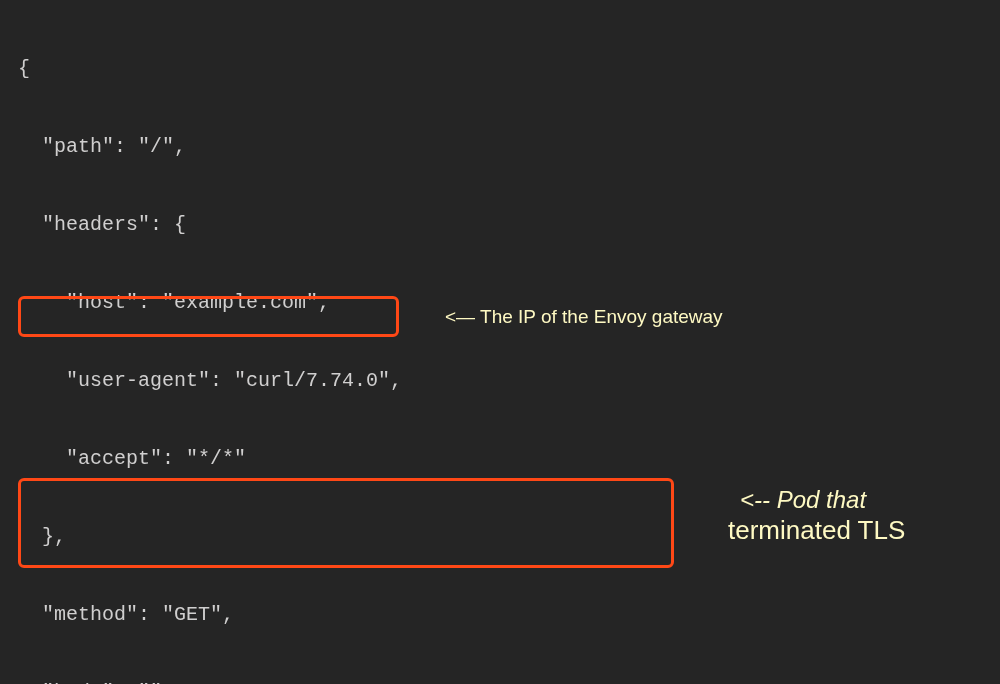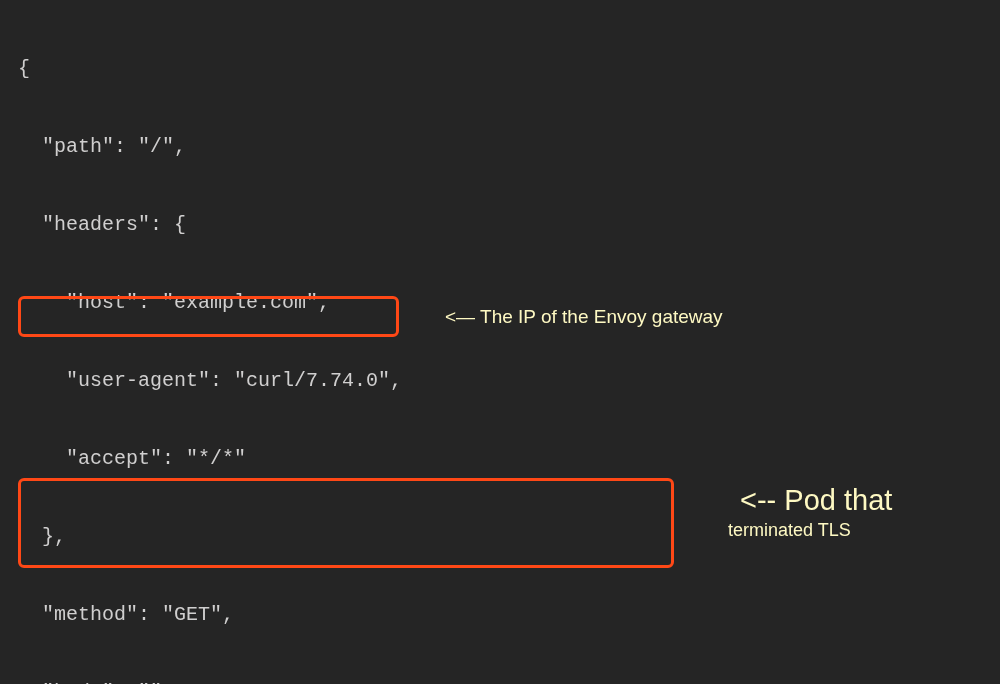--- a/index.html
+++ b/index.html
@@ -6,22 +6,22 @@
             background:#252525;font-family:Menlo,Consolas,"Courier New",monospace;
             color:#d0cfcf;font-size:20px;line-height:26px;}
   .terminal{padding:4px 18px 0 18px;white-space:pre;}
   .line{position:relative;height:26px;}
   .annot{color:#fef9c3;position:absolute;white-space:nowrap;font-family:Helvetica,Arial,sans-serif;}
   .hlbox{position:absolute;border:3px solid #ff4816;border-radius:6px;
          pointer-events:none;}
   #box-ip{left:18px;top:296px;width:375px;height:35px;}
   #box-os{left:18px;top:478px;width:650px;height:84px;}
   #anno-ip{left:445px;top:304px;font-size:19px;}
-  #anno-os1{left:740px;top:487px;font-size:29px;}
-  #anno-os2{left:728px;top:517px;font-size:18px;}
+  #anno-os1{left:740px;top:487px;font-size:24px;font-style:italic;}
+  #anno-os2{left:728px;top:517px;font-size:26px;}
 </style>
 </head>
 <body>
 
 <div class="terminal">
   <div class="line">{</div>
   <div class="line">  "path": "/",</div>
   <div class="line">  "headers": {</div>
   <div class="line">    "host": "example.com",</div>
   <div class="line">    "user-agent": "curl/7.74.0",</div>

